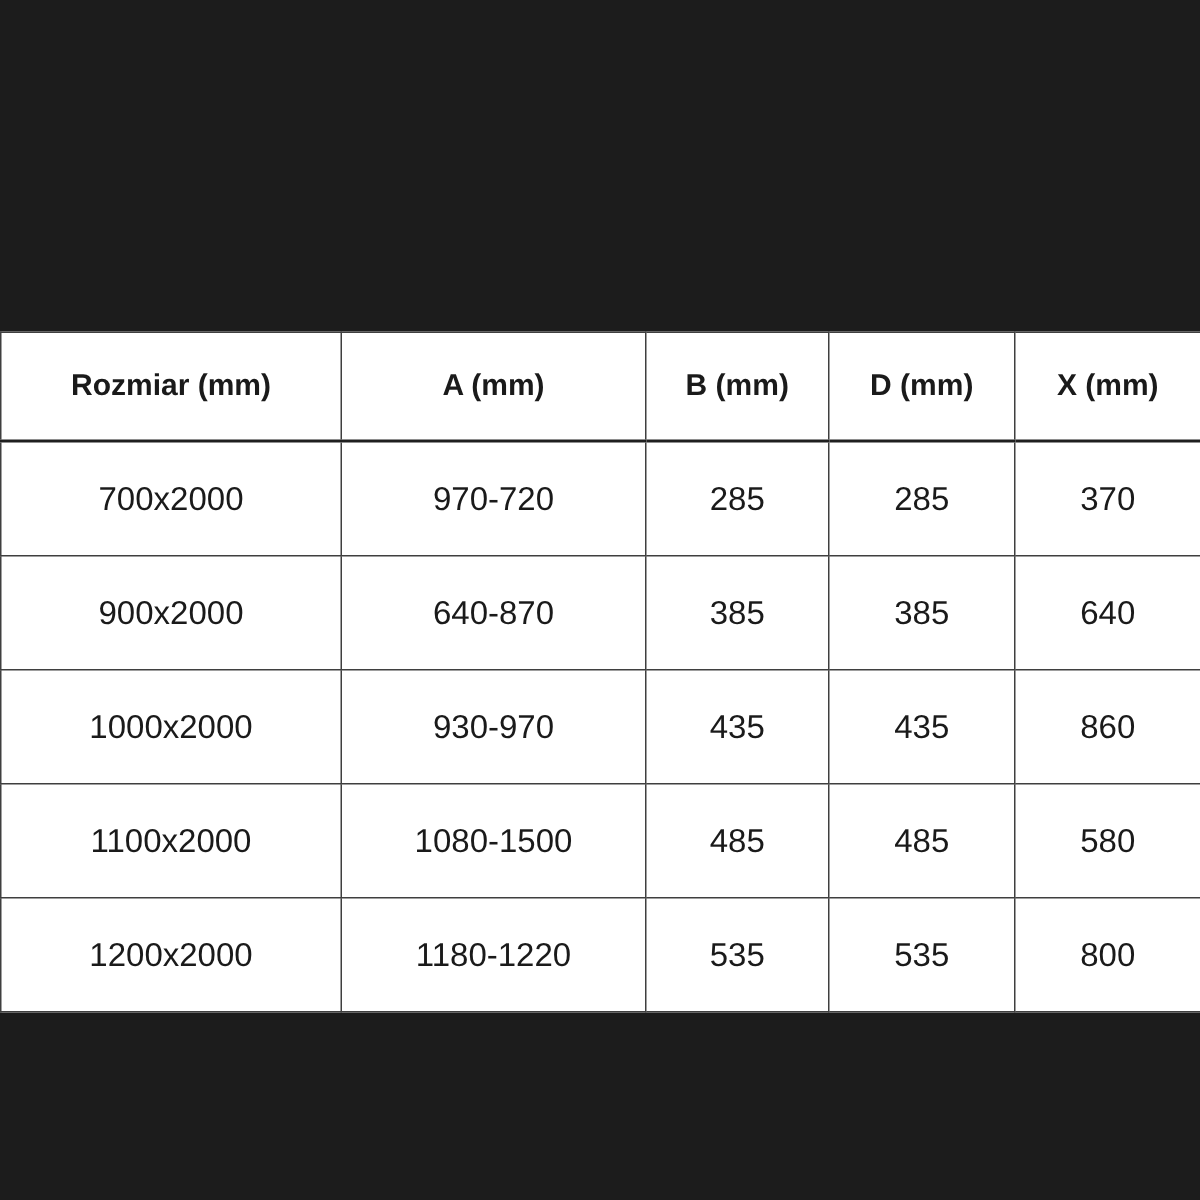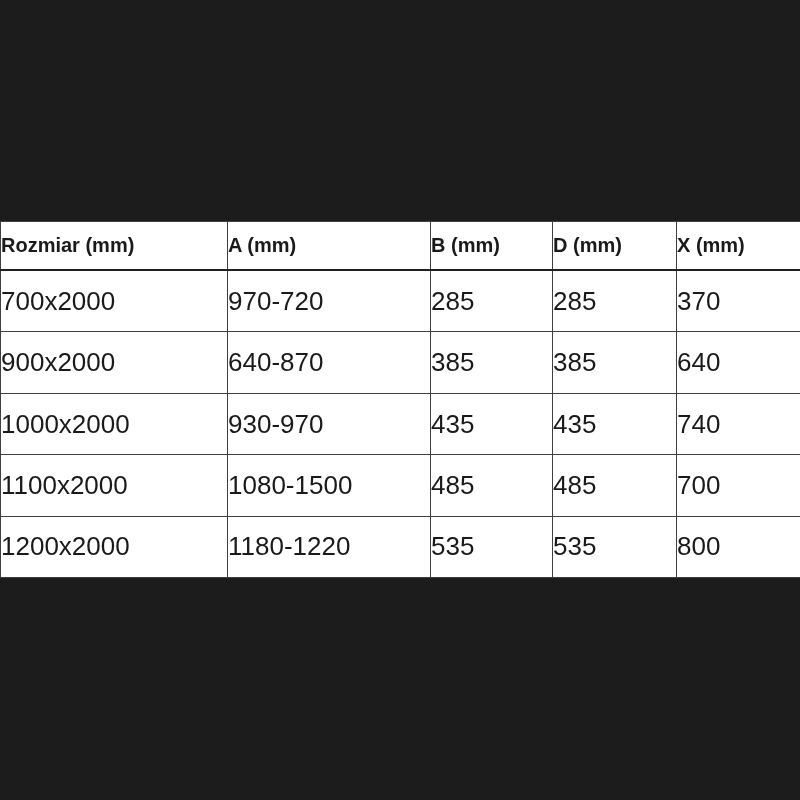--- a/index.html
+++ b/index.html
@@ -25,36 +25,36 @@
     top: 221px;
     width: 800px;
     height: 357px;
     border-collapse: collapse;
     table-layout: fixed;
     background: #ffffff;
   }
   .spec-table th,
   .spec-table td {
     border: 1px solid #3f3f3f;
-    text-align: left;
+    text-align: center;
     vertical-align: middle;
     color: #1a1a1a;
-    padding: 0;
+    padding: 12px;
     overflow: hidden;
     white-space: nowrap;
   }
   .spec-table thead th {
     font-weight: bold;
     font-size: 20px;
     height: 47px;
     border-bottom: 2px solid #1f1f1f;
   }
   .spec-table tbody td {
     font-weight: normal;
-    font-size: 26px;
+    font-size: 22px;
     height: 51px;
   }
   col.c-rozmiar { width: 227px; }
   col.c-a       { width: 203px; }
   col.c-b       { width: 122px; }
   col.c-d       { width: 124px; }
   col.c-x       { width: 124px; }
 </style>
 </head>
 <body>
@@ -90,28 +90,28 @@
         <td>640-870</td>
         <td>385</td>
         <td>385</td>
         <td>640</td>
       </tr>
       <tr>
         <td>1000x2000</td>
         <td>930-970</td>
         <td>435</td>
         <td>435</td>
-        <td>740</td>
+        <td>860</td>
       </tr>
       <tr>
         <td>1100x2000</td>
         <td>1080-1500</td>
         <td>485</td>
         <td>485</td>
-        <td>700</td>
+        <td>580</td>
       </tr>
       <tr>
         <td>1200x2000</td>
         <td>1180-1220</td>
         <td>535</td>
         <td>535</td>
         <td>800</td>
       </tr>
     </tbody>
   </table>

